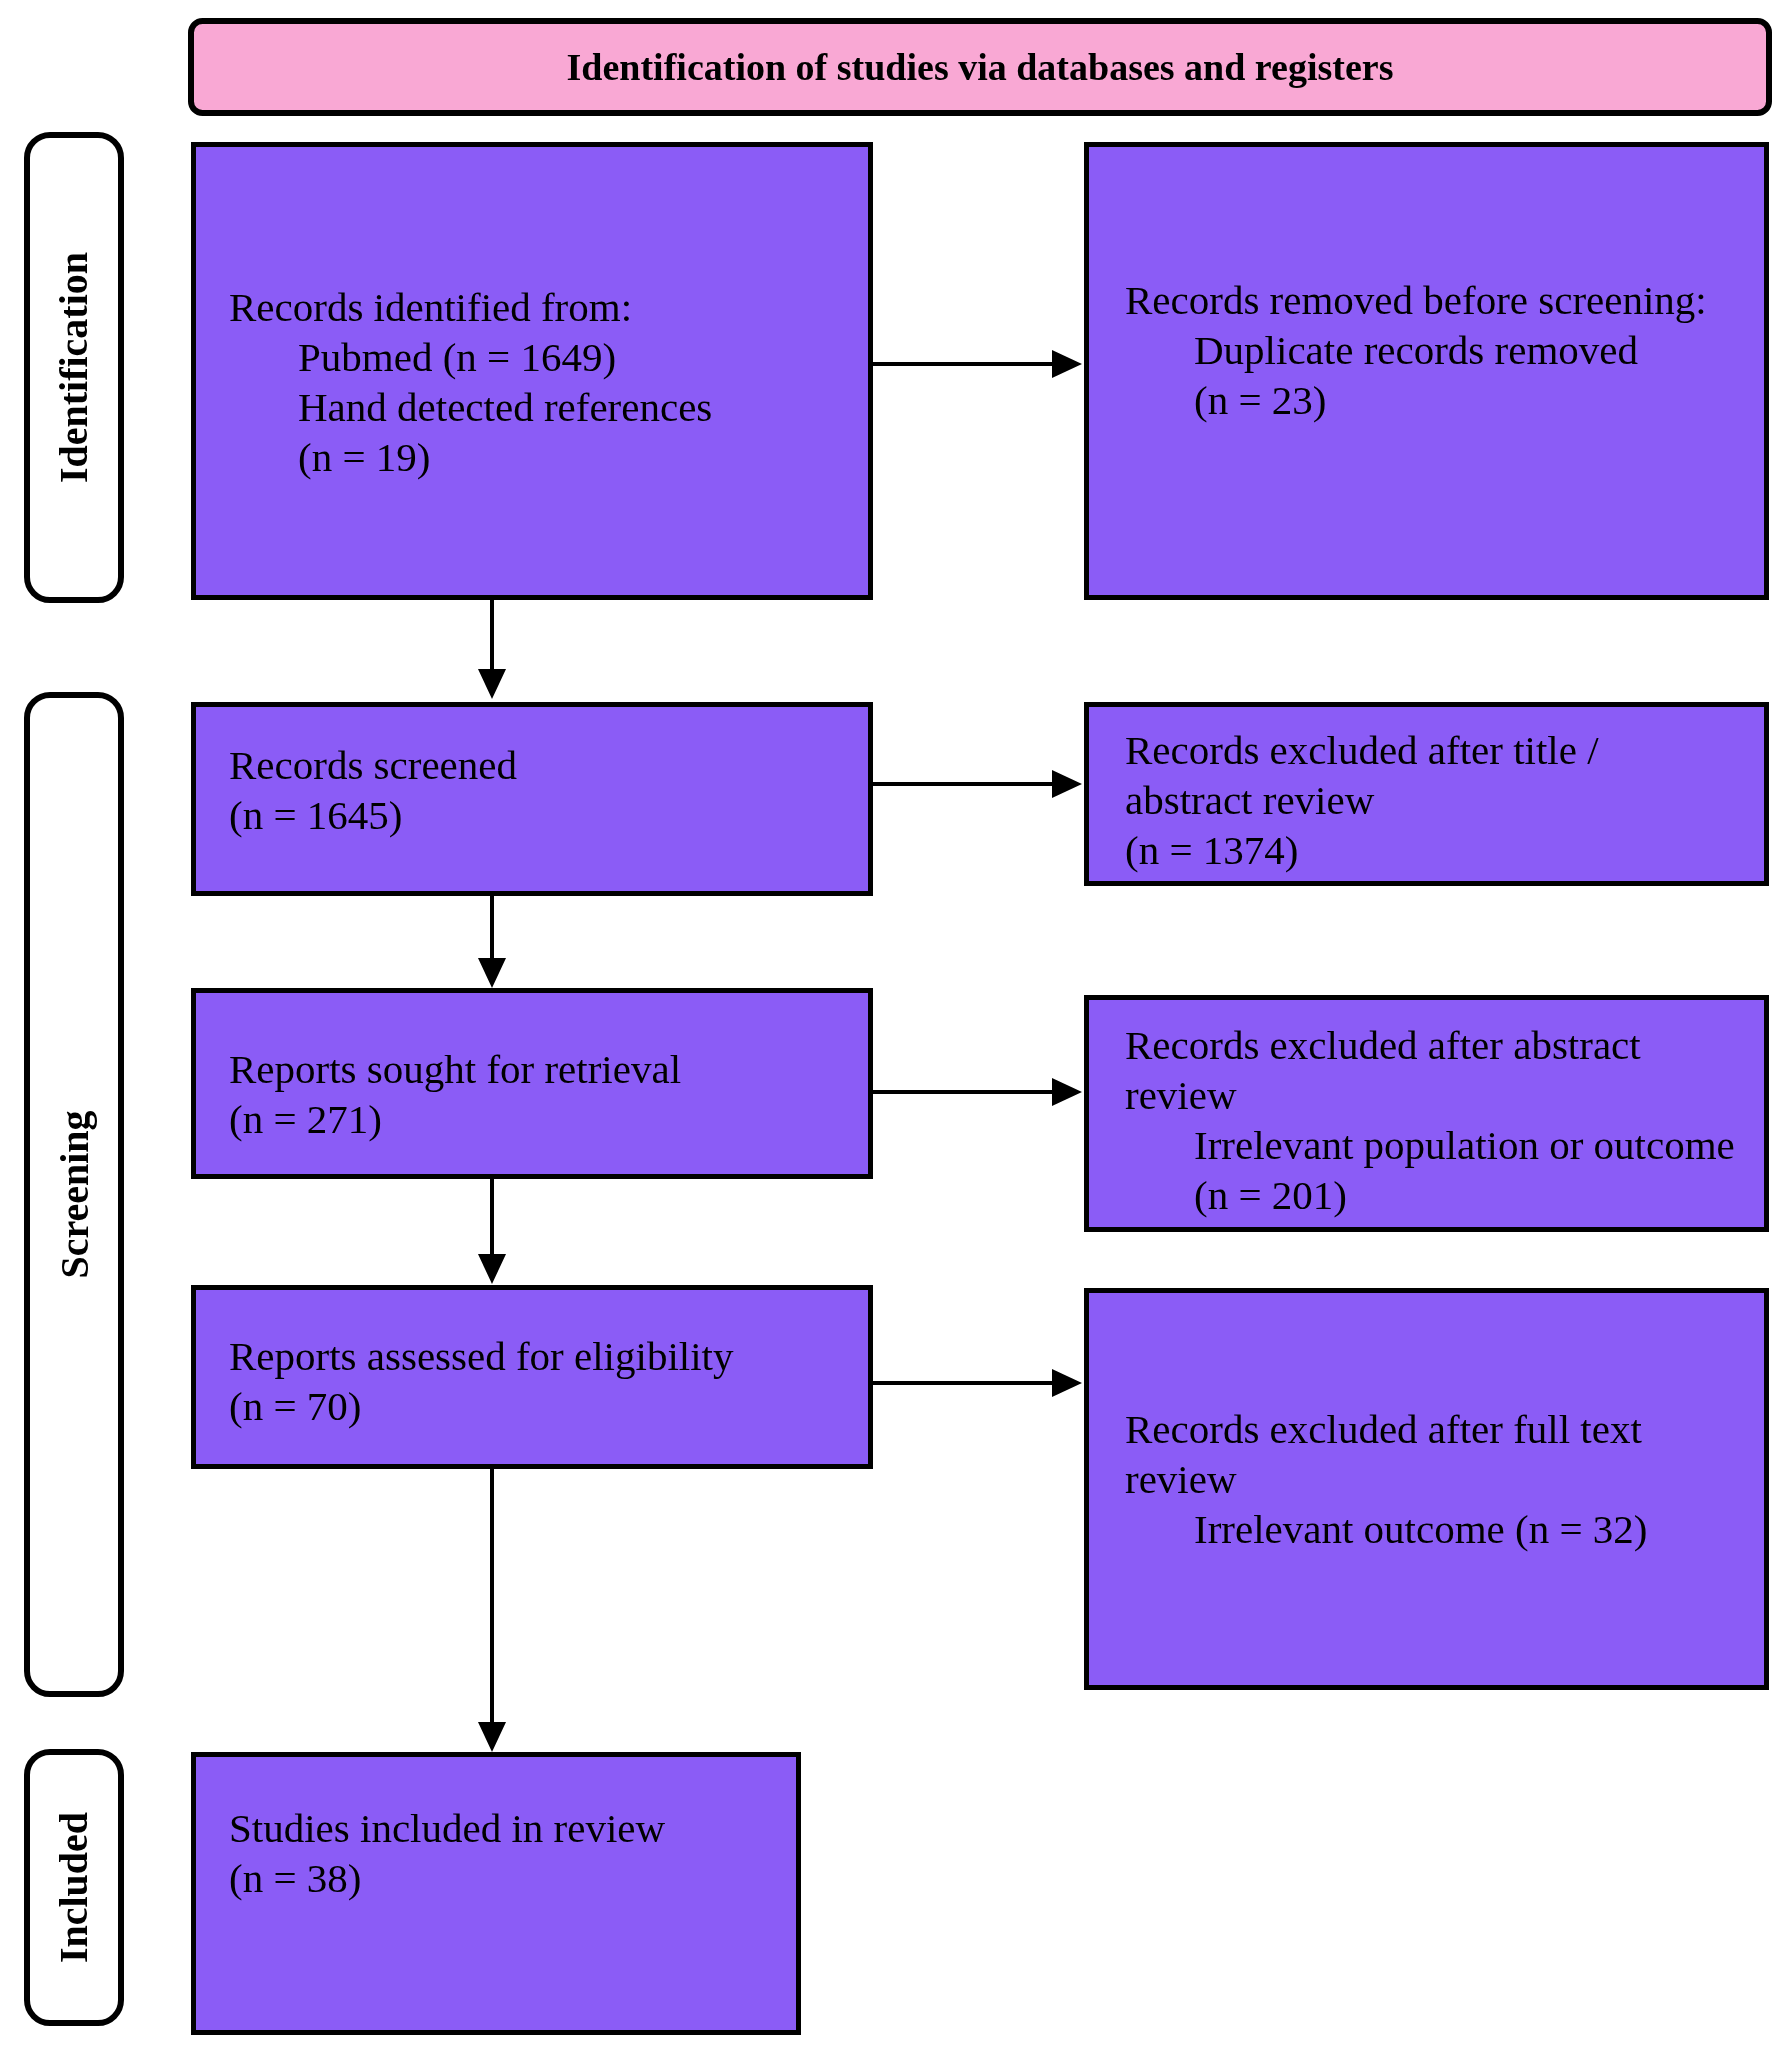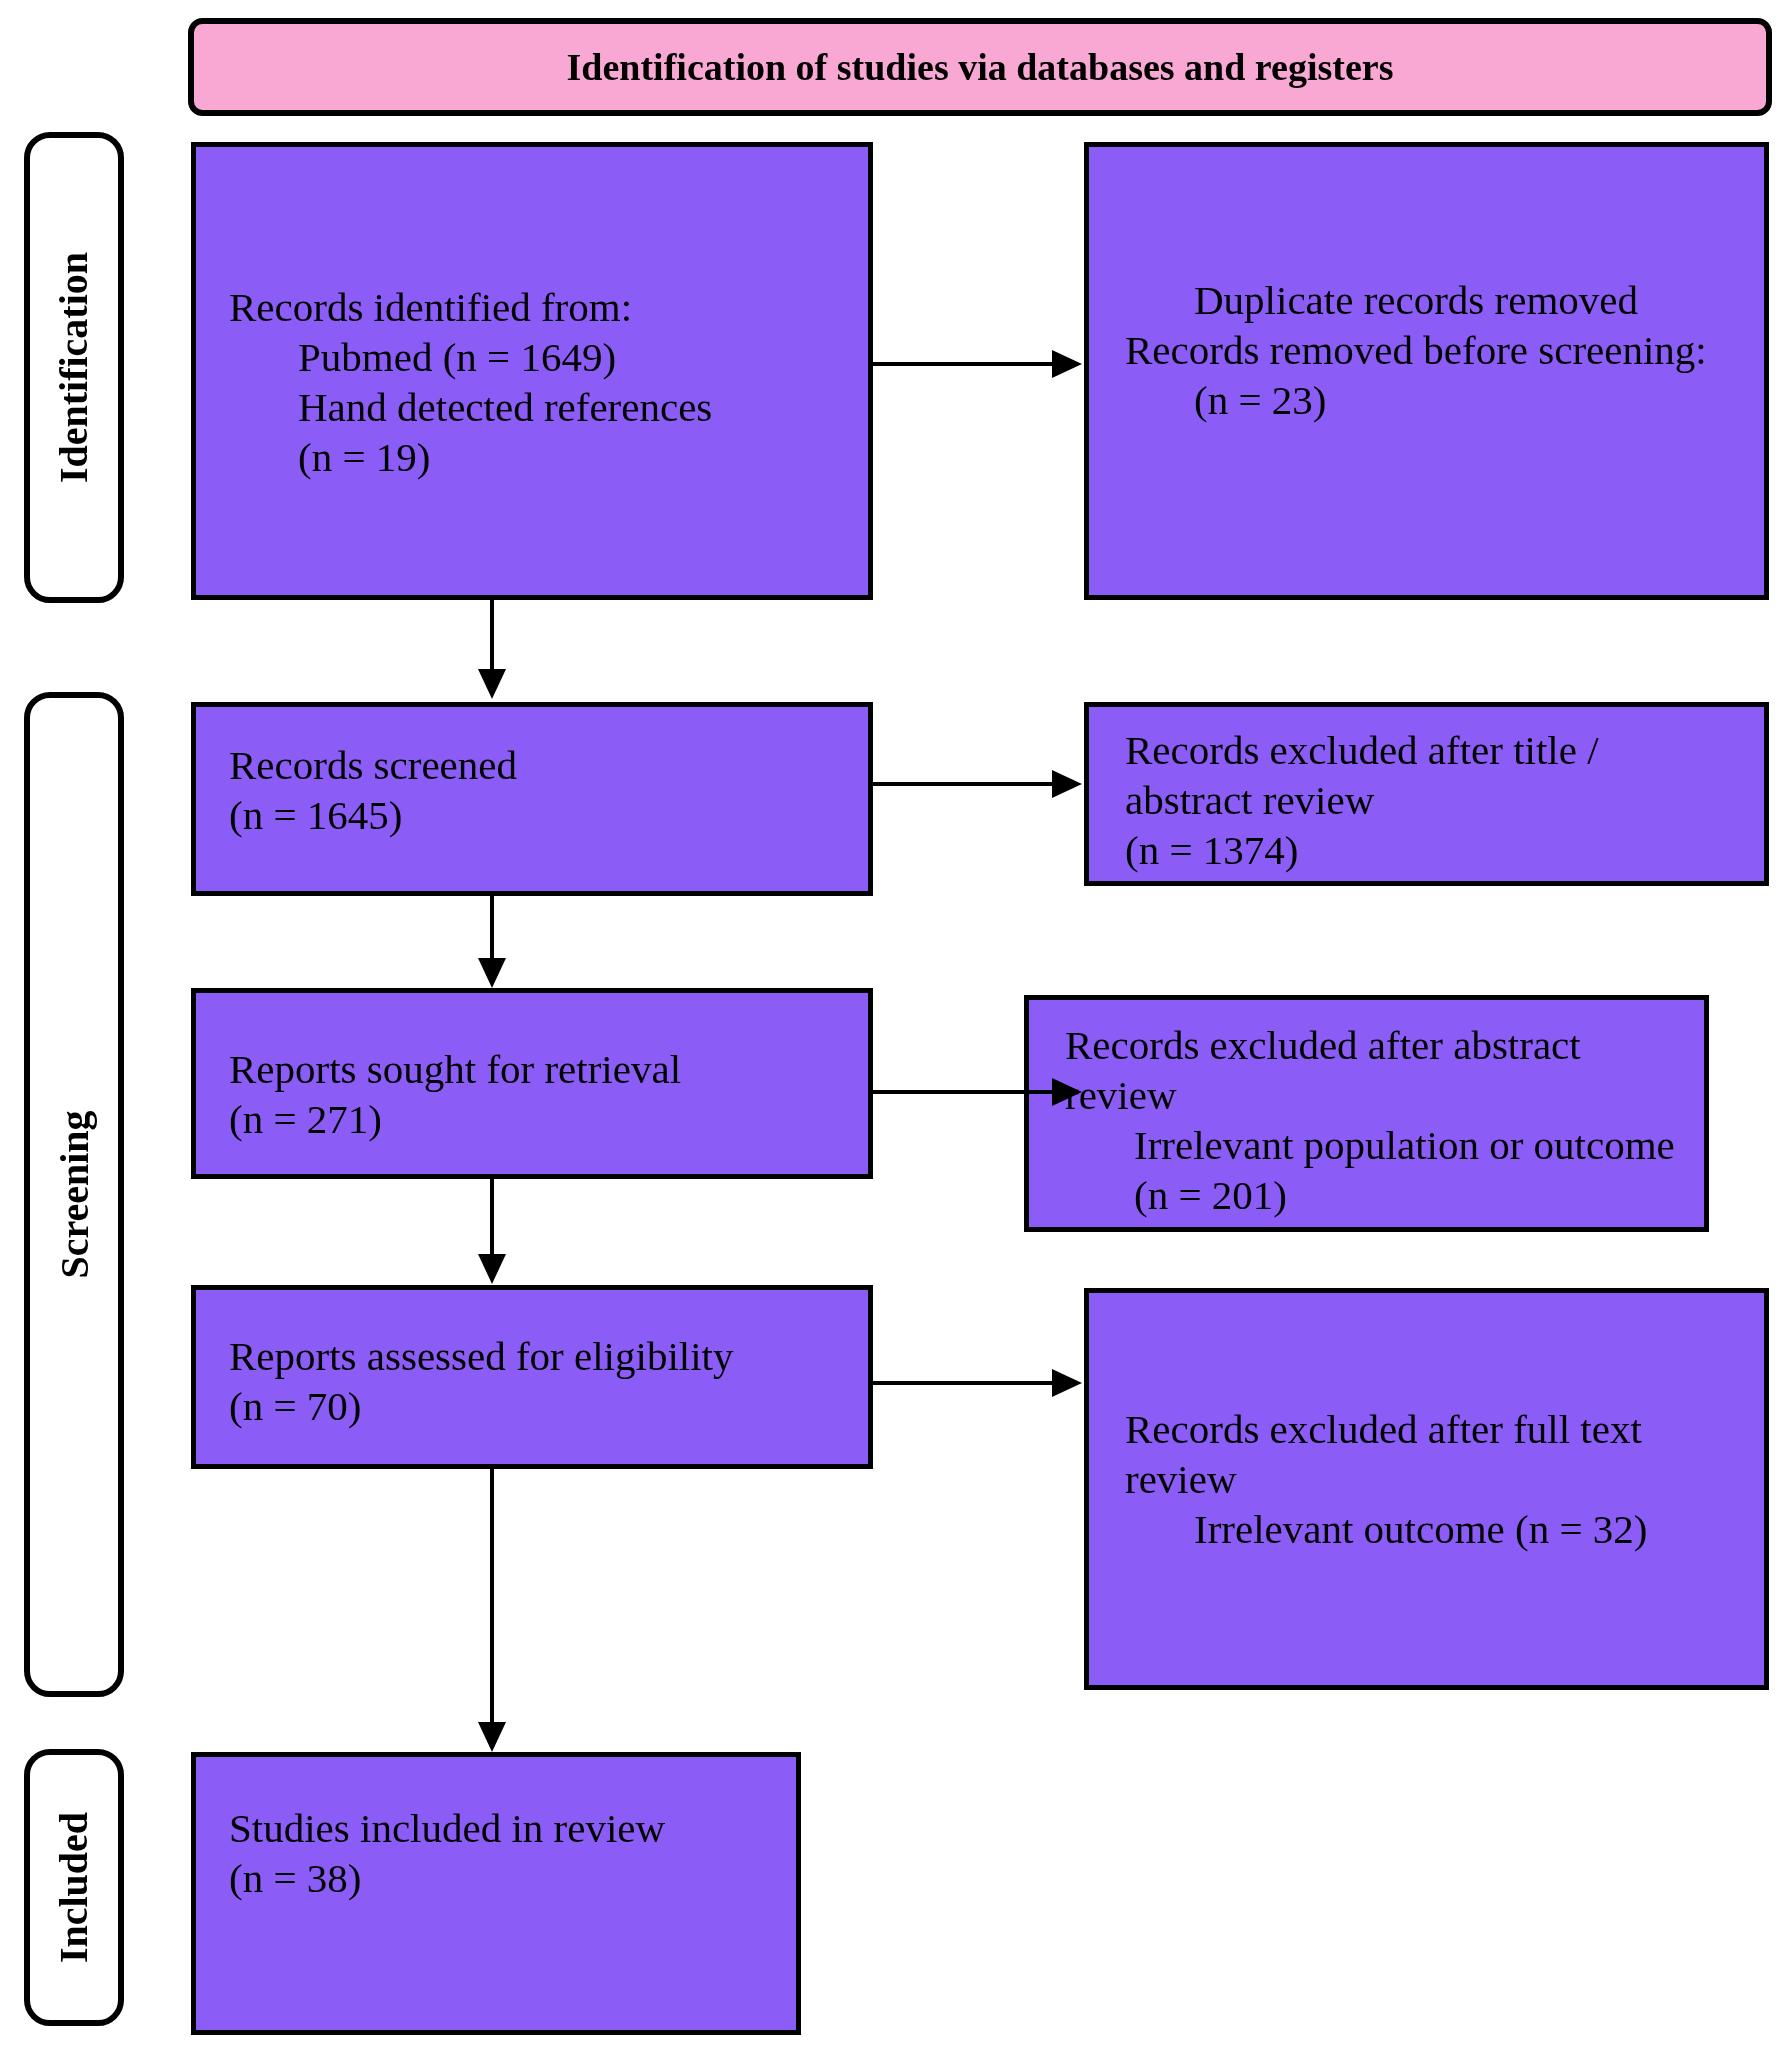--- a/index.html
+++ b/index.html
@@ -69,21 +69,21 @@
   #title-box            { left:188px;  top:18.4px;   width:1584px; height:98px; }
   #stage-identification { left:24px;   top:132px;  width:100px;  height:471px; }
   #stage-screening      { left:24px;   top:692px; width:100px;  height:1005px; }
   #stage-included       { left:24px;   top:1749px; width:100px;  height:277px; }
 
   #box-records-identified { left:191px;  top:142px;  width:682px; height:458px; padding:135px 20px 0 33px; }
   #box-records-removed    { left:1084px; top:142px;  width:685px; height:458px; padding:128px 20px 0 36px; }
   #box-records-screened   { left:191px;  top:702px; width:682px; height:194px; padding:33px 20px 0 33px; }
   #box-excluded-title     { left:1084px; top:702px; width:685px; height:184px; padding:18.4px 20px 0 36px; }
   #box-reports-sought     { left:191px;  top:988px; width:682px; height:191px; padding:51px 20px 0 33px; }
-  #box-excluded-abstract  { left:1024px; top:995px; width:685px; height:237px; padding:20px 20px 0 36px; }
+  #box-excluded-abstract  { left:1084px; top:995px; width:685px; height:237px; padding:20px 20px 0 36px; }
   #box-reports-assessed   { left:191px;  top:1285px; width:682px; height:184px; padding:41px 20px 0 33px; }
   #box-excluded-fulltext  { left:1084px; top:1288px; width:685px; height:402px; padding:111px 20px 0 36px; }
   #box-studies-included   { left:191px;  top:1752px; width:610px; height:283px; padding:46px 20px 0 33px; }
 
   #arrow-row1-right { left:873px; top:362px;  width:179px; }
   #arrow-row2-right { left:873px; top:782px; width:179px; }
   #arrow-row3-right { left:873px; top:1090px; width:179px; }
   #arrow-row4-right { left:873px; top:1381px; width:179px; }
 
   #arrow-down-1 { left:490px; top:599px;  height:70px; }
@@ -111,22 +111,22 @@
   </div>
 
   <div class="box" id="box-records-identified">
     <span class="ln">Records identified from:</span>
     <span class="ln indent">Pubmed (n = 1649)</span>
     <span class="ln indent">Hand detected references</span>
     <span class="ln indent">(n = 19)</span>
   </div>
 
   <div class="box" id="box-records-removed">
+    <span class="ln">Records removed before screening:</span>
     <span class="ln indent">Duplicate records removed</span>
-    <span class="ln">Records removed before screening:</span>
     <span class="ln indent">(n = 23)</span>
   </div>
 
   <div class="box" id="box-records-screened">
     <span class="ln">Records screened</span>
     <span class="ln">(n = 1645)</span>
   </div>
 
   <div class="box" id="box-excluded-title">
     <span class="ln">Records excluded after title /</span>

